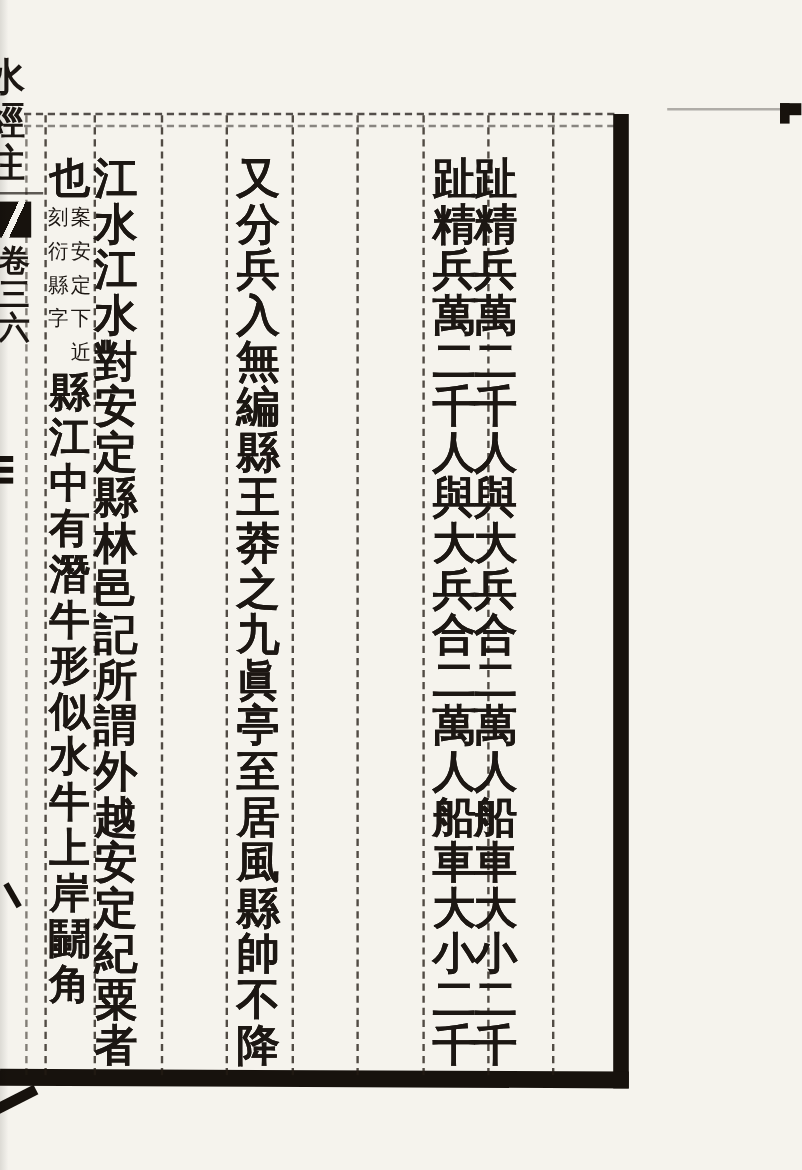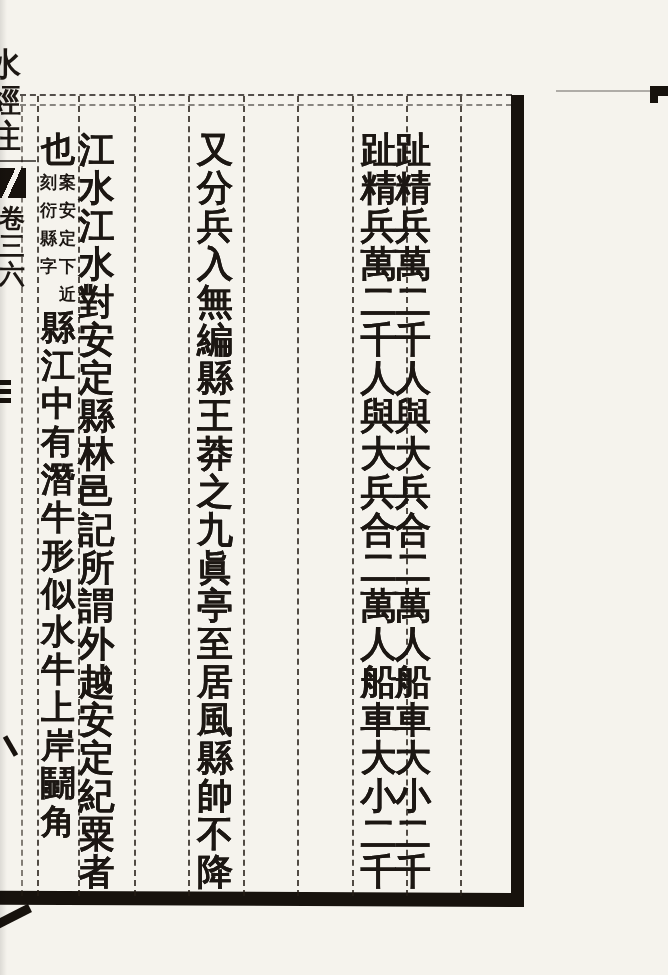--- a/index.html
+++ b/index.html
@@ -50,21 +50,21 @@
     position:absolute;top:100px;height:800px;
     padding-top:30px;box-sizing:border-box;
     font-size:36px;line-height:38px;font-weight:bold;
     text-align:center;word-break:break-all;
     letter-spacing:0;
     text-shadow:0 0 0.5px #1c1713;
   }
   .col-9{font-size:34px;}
   .note{display:flex;flex-direction:row-reverse;justify-content:center;gap:1px;}
   .note-col{
-    width:21px;font-size:19px;line-height:27px;font-weight:bold;
+    width:21px;font-size:19px;line-height:27px;font-weight:normal;
     text-align:center;word-break:break-all;text-shadow:none;
   }
   .col-9 .note-col{width:18px;font-size:17px;line-height:28px;}
   
   .spine-title{
     position:absolute;left:-13px;top:46px;width:36px;
     font-size:32px;line-height:36px;font-weight:bold;
     text-align:center;word-break:break-all;
   }
   .spine-rule{

